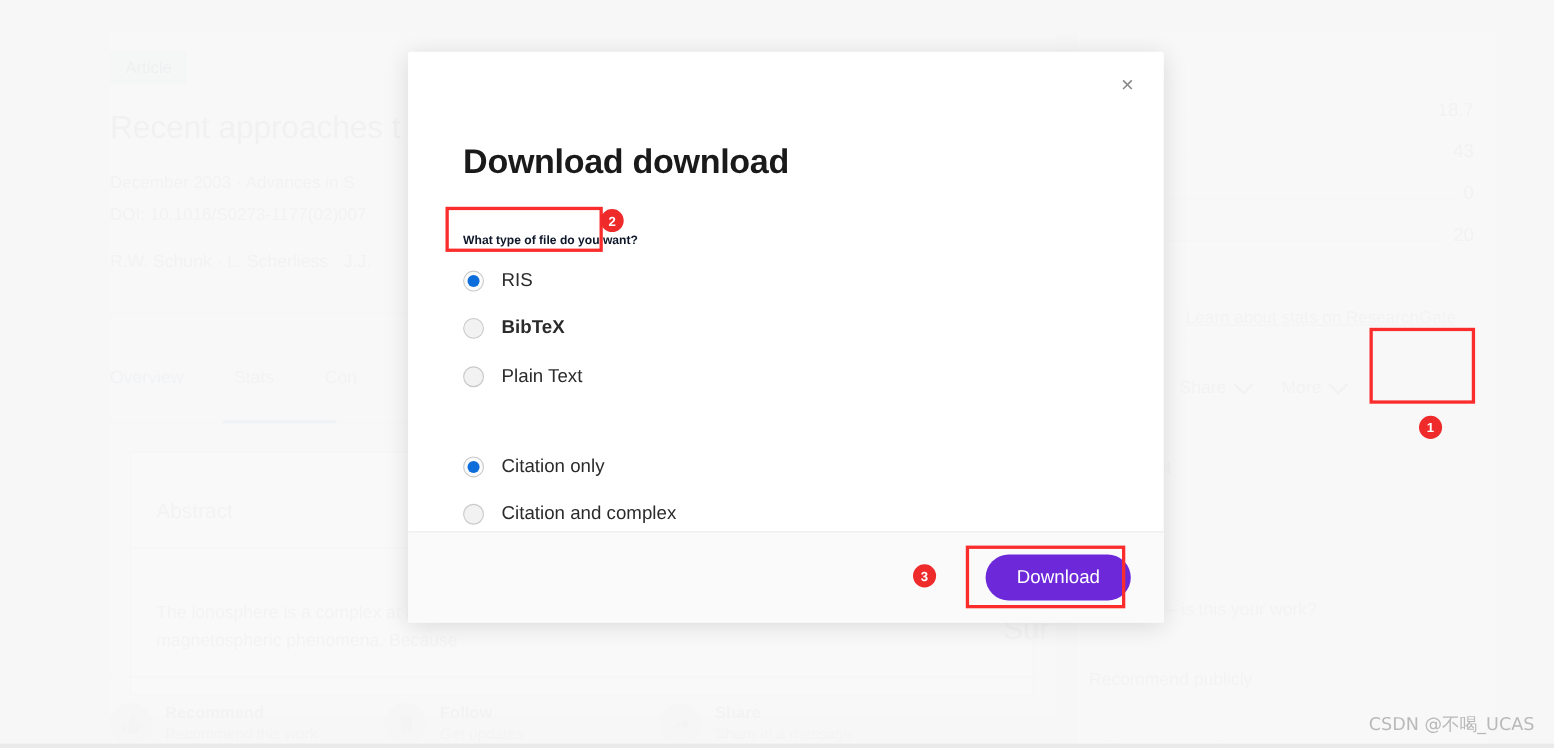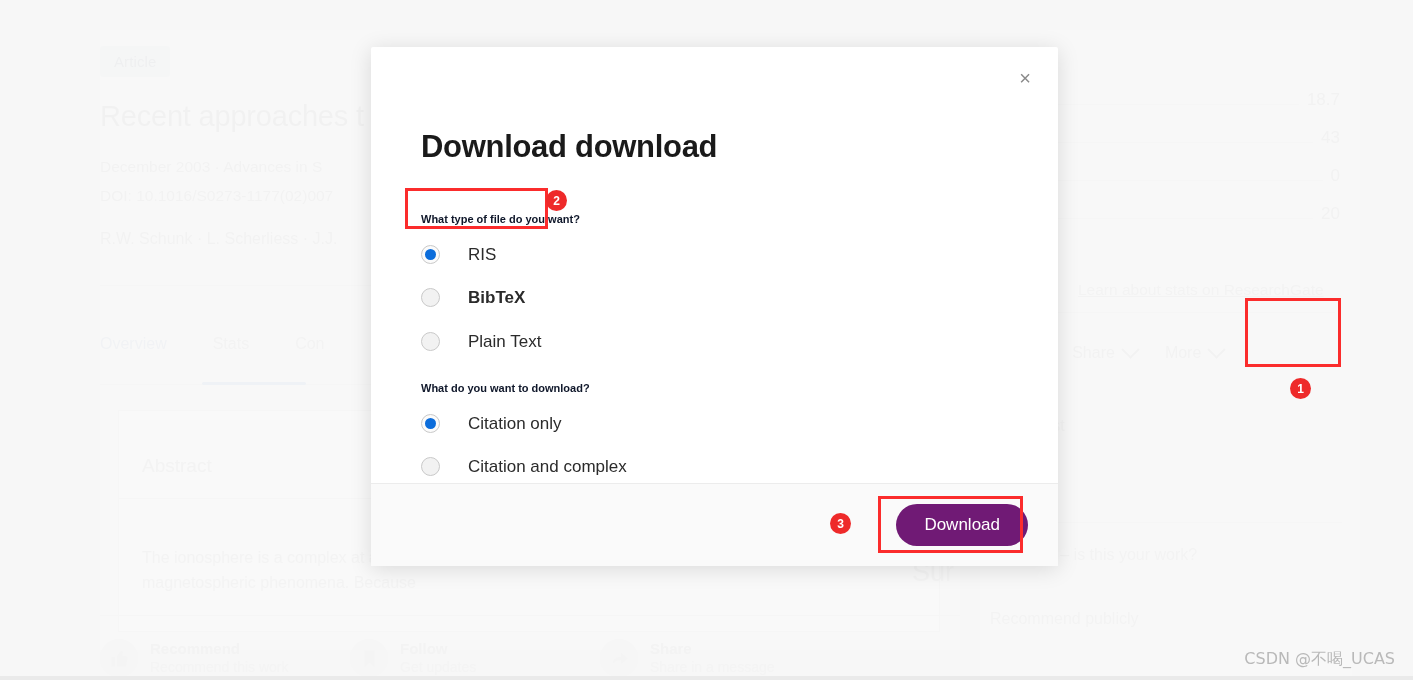--- a/index.html
+++ b/index.html
@@ -266,21 +266,22 @@
     font-weight: bold;
     color: #0f172a;
   }
   #label-filetype { top: 166px; }
   #label-download { top: 335px; }
 
   .radio-row {
     position: absolute;
     left: 50px;
     display: flex;
-    gap: 28px;
+    align-items: center;
+    gap: 16px;
     cursor: pointer;
   }
   .radio-dot {
     width: 19px; height: 19px; border-radius: 50%;
     border: 1px solid #c9c9c9;
     background: #f2f2f2;
     box-sizing: border-box;
     display: flex; align-items: center; justify-content: center;
     flex: 0 0 auto;
   }
@@ -302,21 +303,21 @@
     position: absolute;
     left: 0; right: 0; bottom: 0;
     height: 82px;
     border-top: 1px solid #ececec;
     background: #fafafa;
   }
   .download-button {
     position: absolute;
     right: 30px;
     top: 20px;
-    background: #701a75;
+    background: #6d28d9;
     color: #ffffff;
     border: none;
     border-radius: 21px;
     padding: 11px 28px;
     font-size: 17px;
     font-family: "Liberation Sans", sans-serif;
     cursor: pointer;
   }
 
   
@@ -493,21 +494,20 @@
   </div>
   <div class="radio-row" id="r-bibtex">
     <span class="radio-dot"></span>
     <span class="radio-text">BibTeX</span>
   </div>
   <div class="radio-row" id="r-plain">
     <span class="radio-dot"></span>
     <span class="radio-text">Plain Text</span>
   </div>
 
-  <div class="group-label" id="label-download">What do you want to download?</div>
 
   <div class="radio-row" id="r-citonly">
     <span class="radio-dot checked"></span>
     <span class="radio-text">Citation only</span>
   </div>
   <div class="radio-row" id="r-citabs">
     <span class="radio-dot"></span>
     <span class="radio-text">Citation and complex</span>
   </div>
 

